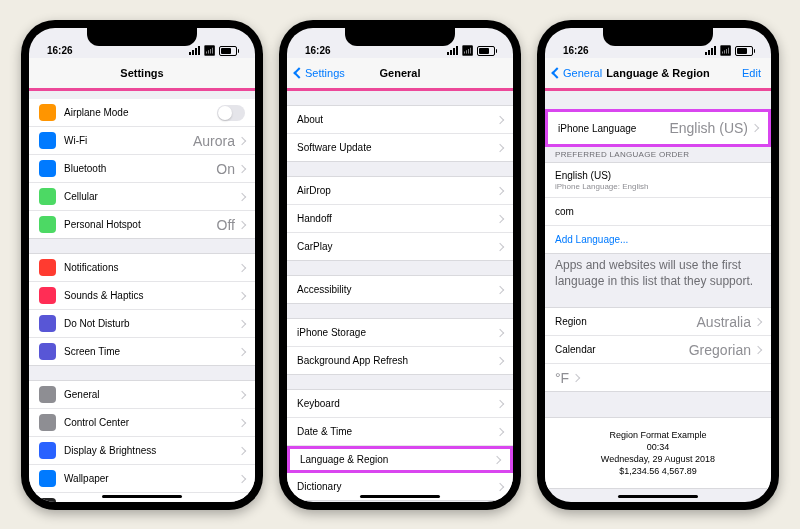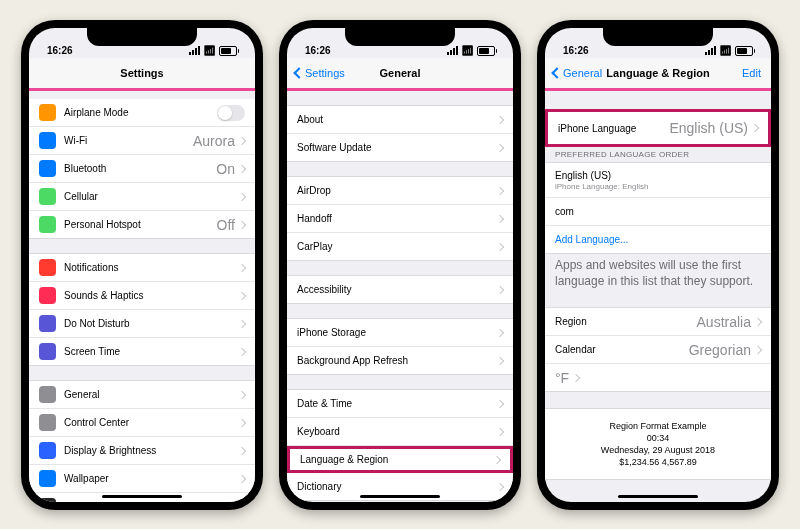--- a/index.html
+++ b/index.html
@@ -30,22 +30,22 @@
 .label{flex:1;color:#000}
 .value{color:#8e8e93;margin-right:4px;font-size:14px}
 .chev{width:5px;height:5px;border-top:1.5px solid #c7c7cc;border-right:1.5px solid #c7c7cc;transform:rotate(45deg)}
 .toggle{width:28px;height:16px;background:#e5e5ea;border-radius:8px;position:relative}
 .toggle i{position:absolute;width:14px;height:14px;background:#fff;border-radius:50%;top:1px;left:1px;box-shadow:0 1px 2px rgba(0,0,0,0.2)}
 .header-label{padding:3px 10px;font-size:8px;color:#6d6d72;text-transform:uppercase;letter-spacing:0.3px}
 .footer-label{padding:4px 10px;font-size:12px;color:#6d6d72;line-height:1.3}
 .subrow{height:34px;flex-direction:column;align-items:flex-start;justify-content:center;gap:1px}
 .sublabel{font-size:8px;color:#8e8e93}
 .add-lang{color:#007aff}
-.highlight{border:3px solid #be185d;box-sizing:border-box}
-.example{background:#fff;margin-top:16px;padding:10px;text-align:center;font-size:9px;color:#000;border-top:1px solid #d9d9dd;border-bottom:1px solid #d9d9dd}
+.highlight{border:3px solid #d946ef;box-sizing:border-box}
+.example{background:#fff;margin-top:25px;padding:10px;text-align:center;font-size:9px;color:#000;border-top:1px solid #d9d9dd;border-bottom:1px solid #d9d9dd}
 .example .t{margin:2px 0}
 .home-ind{position:absolute;bottom:4px;left:50%;transform:translateX(-50%);width:80px;height:3px;background:#000;border-radius:2px}
 
 .c-orange{background:#ff9500}.c-blue{background:#007aff}.c-green{background:#4cd964}.c-red{background:#ff3b30}.c-pink{background:#ff2d55}.c-purple{background:#5856d6}.c-gray{background:#8e8e93}.c-darkblue{background:#2962ff}.c-black{background:#222}
 </style>
 </head>
 <body>
 
 <div class="phone">
   <div class="screen">
@@ -216,25 +216,25 @@
             <span class="label">iPhone Storage</span>
             <span class="chev"></span>
           </div>
           <div class="row">
             <span class="label">Background App Refresh</span>
             <span class="chev"></span>
           </div>
         </div>
       <div class="group" id="p2g5">
           <div class="row">
+            <span class="label">Keyboard</span>
+            <span class="chev"></span>
+          </div>
+          <div class="row">
             <span class="label">Date &amp; Time</span>
-            <span class="chev"></span>
-          </div>
-          <div class="row">
-            <span class="label">Keyboard</span>
             <span class="chev"></span>
           </div>
           <div class="row highlight">
             <span class="label">Language &amp; Region</span>
             <span class="chev"></span>
           </div>
           <div class="row">
             <span class="label">Dictionary</span>
             <span class="chev"></span>
           </div>

